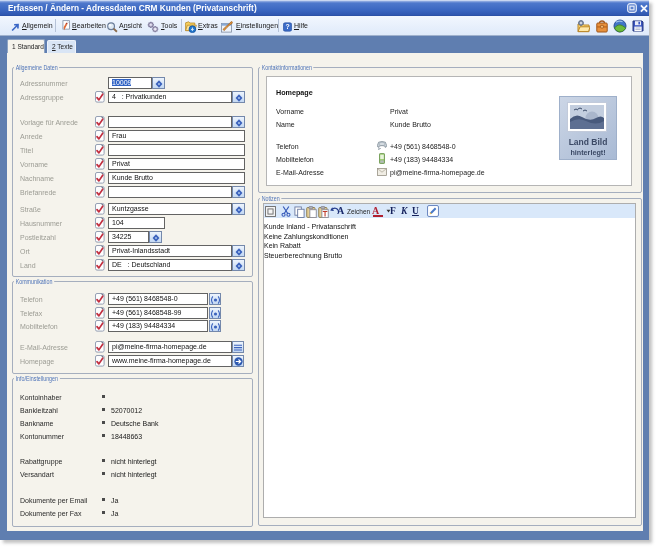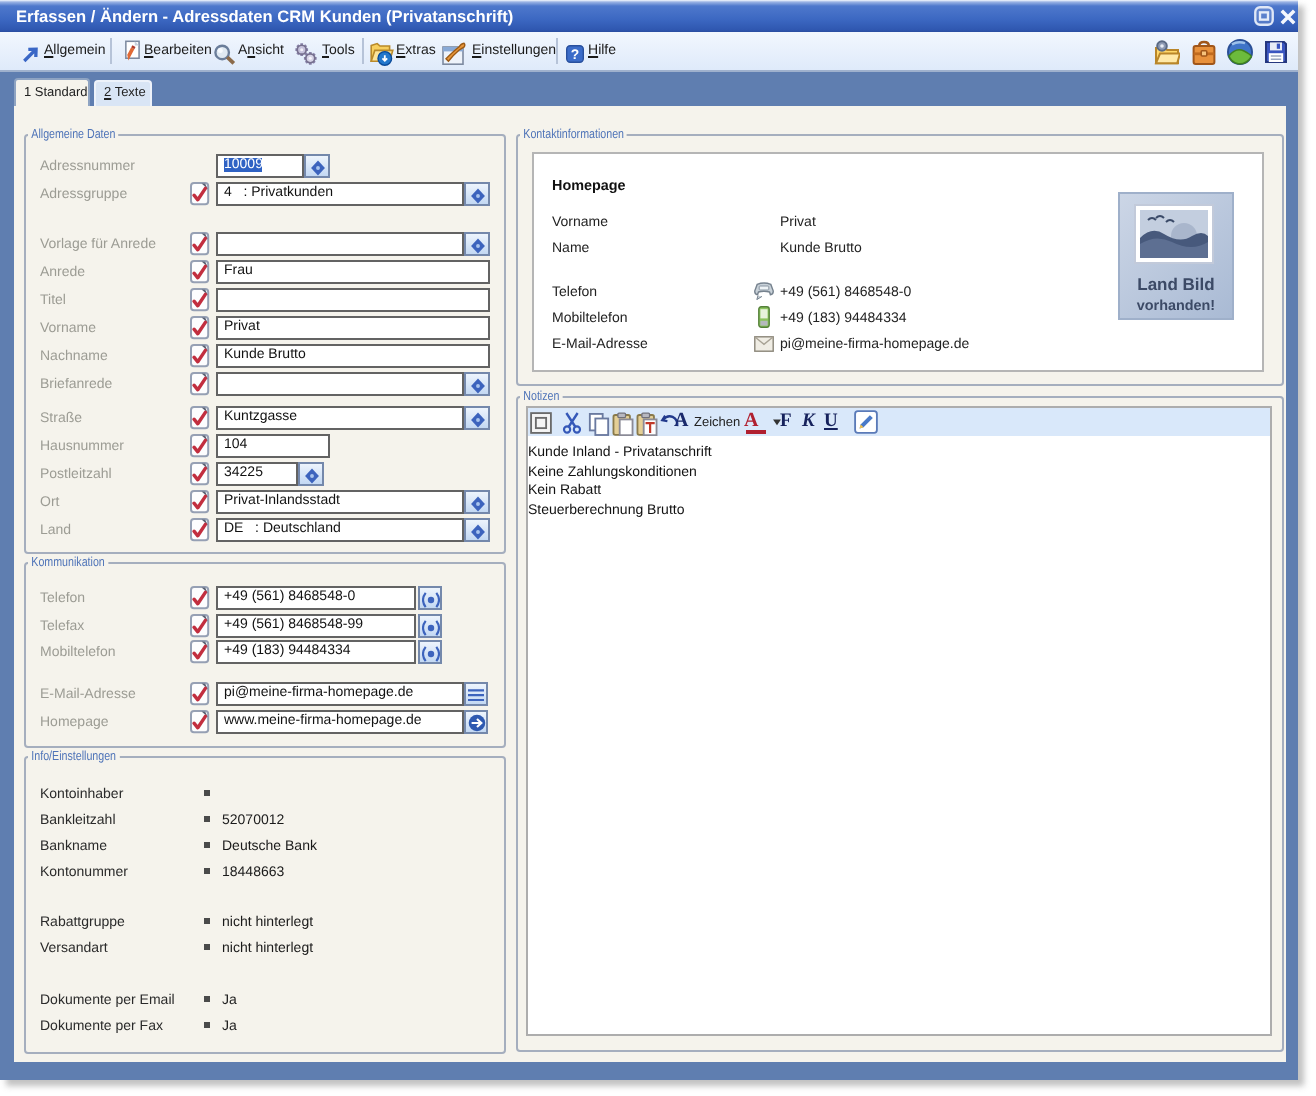--- a/index.html
+++ b/index.html
@@ -385,21 +385,21 @@
 <div class="abs" style="left:567px;top:102px;width:40px;height:30px;background:#fff;border:1px solid #c2cada;box-sizing:border-box">
 <svg width="34" height="24" viewBox="0 0 34 24" style="position:absolute;left:2px;top:2px">
 <rect width="34" height="24" fill="#c3cedf"></rect>
 <circle cx="22" cy="13" r="6.5" fill="#a9b6cc"></circle>
 <path d="M0 14 Q6 8 12 12 Q20 17 26 13 Q31 10 34 13 V24 H0 Z" fill="#47597c"></path>
 <path d="M0 17 Q8 12 16 16 Q26 21 34 16 V24 H0 Z" fill="#5d6f92"></path>
 <path d="M4 5 Q6 3 8 5 M8 4 Q10 2 12 4 M13 6 Q15 4 17 6" stroke="#3a4a68" stroke-width="1" fill="none"></path>
 </svg>
   </div>
 <span class="abs" style="left:559px;top:137px;width:58px;text-align:center;font-size:8.5px;font-weight:bold;color:#3c4a66">Land Bild</span>
-<span class="abs" style="left:559px;top:148px;width:58px;text-align:center;font-size:7.2px;font-weight:bold;color:#3c4a66">vorhanden!</span>
+<span class="abs" style="left:559px;top:148px;width:58px;text-align:center;font-size:7.2px;font-weight:bold;color:#3c4a66">hinterlegt!</span>
 <div class="abs" style="left:263px;top:203px;width:373px;height:315px;background:#fff;border:1px solid #adadad;box-sizing:border-box"></div>
 <div class="abs" style="left:264px;top:204px;width:371px;height:14px;background:#d9e8fa"></div>
 <svg class="abs" style="left:265px;top:206px" width="11" height="11" viewBox="0 0 12 12">
 <rect x="0.6" y="0.6" width="10.8" height="10.8" fill="#f4f4f4" stroke="#6a6a6a"></rect>
 <rect x="3.2" y="3.2" width="5.6" height="5.6" fill="none" stroke="#6a6a6a" stroke-width="1"></rect>
 </svg>
 <svg class="abs" style="left:281px;top:206px" width="10" height="11" viewBox="0 0 11 12">
 <path d="M2.4 0.5 L7.4 8.2 M8.6 0.5 L3.6 8.2" stroke="#3558b8" stroke-width="1.3"></path>
 <circle cx="2.8" cy="9.6" r="1.7" fill="none" stroke="#3558b8" stroke-width="1.2"></circle>
 <circle cx="8.2" cy="9.6" r="1.7" fill="none" stroke="#3558b8" stroke-width="1.2"></circle>

